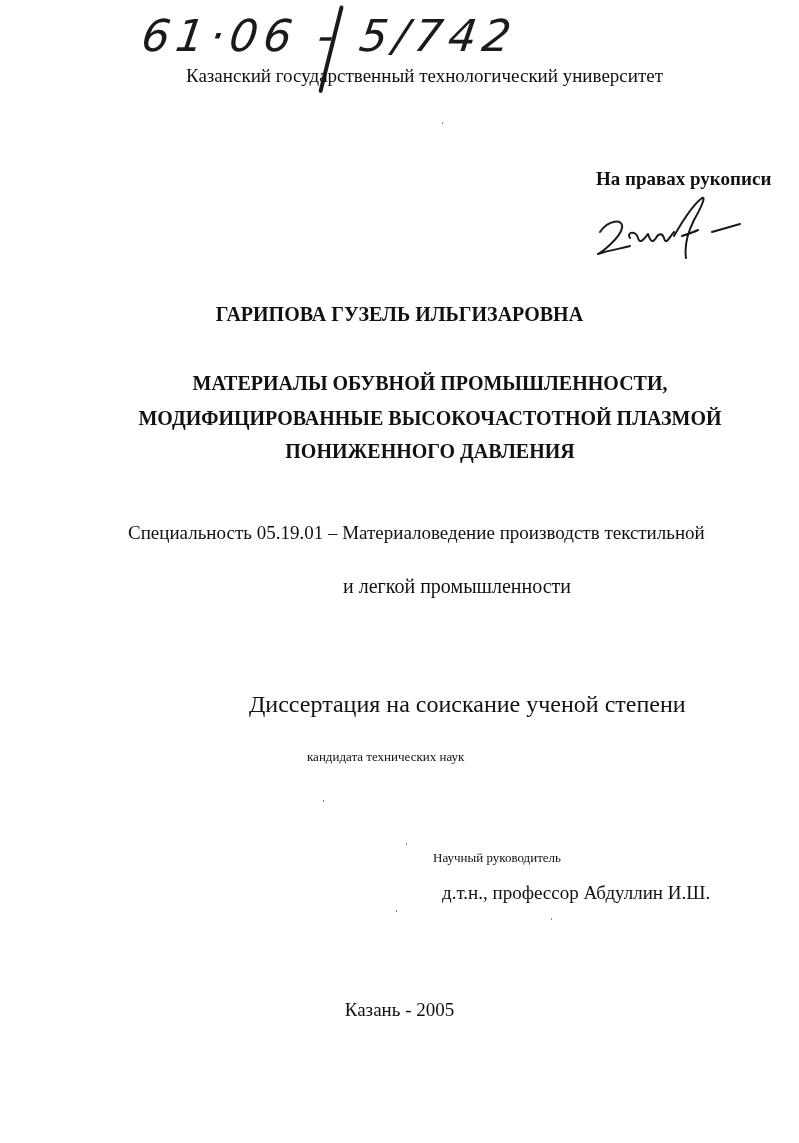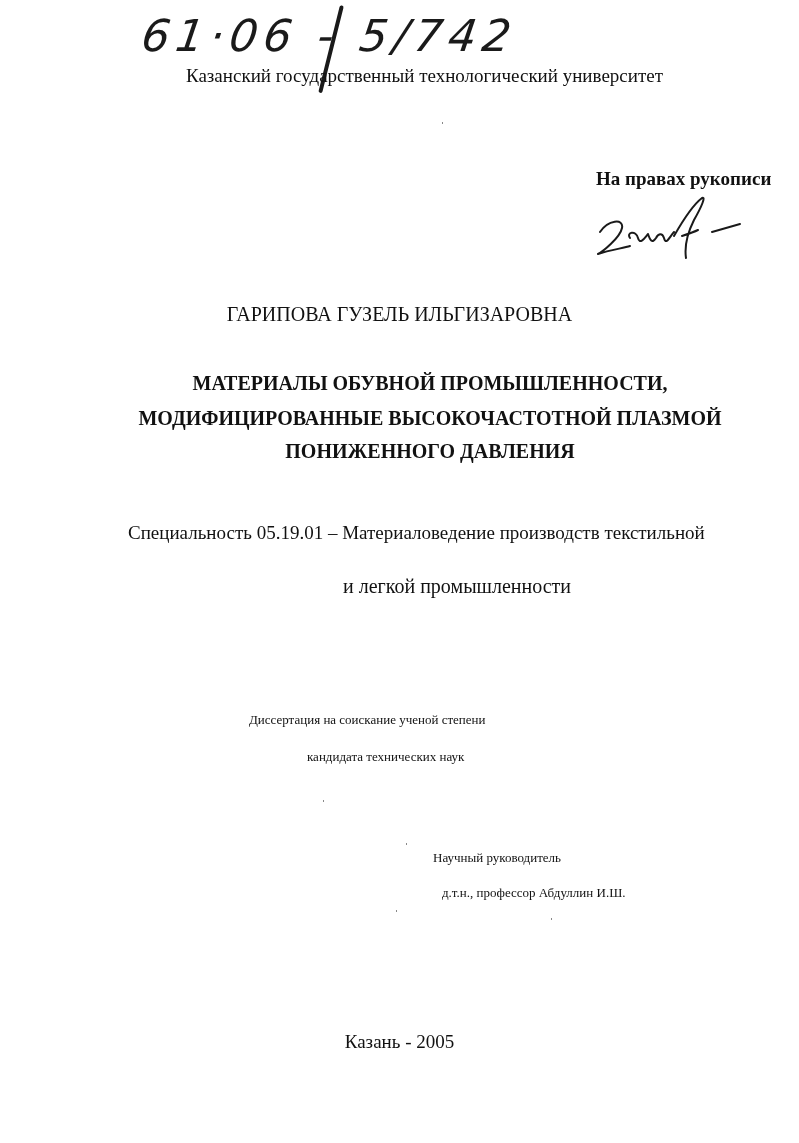--- a/index.html
+++ b/index.html
@@ -62,21 +62,21 @@
       top: 192px;
       width: 170px;
       height: 70px;
     }
     #author {
       left: 0;
       width: 799px;
       text-align: center;
       top: 301px;
       font-size: 20px;
-      font-weight: normal;
+      font-weight: bold;
       line-height: 26px;
     }
     .title-line {
       left: 0;
       width: 860px;
       text-align: center;
       font-size: 20px;
       font-weight: bold;
       line-height: 26px;
     }
@@ -90,47 +90,47 @@
       line-height: 24px;
     }
     #specialty-2 {
       left: 343px;
       top: 574px;
       font-size: 20px;
       line-height: 24px;
     }
     #degree-1 {
       left: 249px;
-      top: 708px;
-      font-size: 13px;
+      top: 692px;
+      font-size: 24px;
       line-height: 24px;
     }
     #degree-2 {
       left: 307px;
       top: 745px;
       font-size: 13px;
       line-height: 24px;
     }
     #supervisor-label {
       left: 433px;
       top: 846px;
       font-size: 13px;
       line-height: 24px;
     }
     #supervisor-name {
       left: 442px;
       top: 881px;
-      font-size: 13px;
+      font-size: 19px;
       line-height: 24px;
     }
     #city-year {
       left: 0;
       width: 799px;
       text-align: center;
-      top: 1030px;
+      top: 998px;
       font-size: 19px;
       line-height: 24px;
     }
     .speck {
       position: absolute;
       background: #888;
       width: 1px;
       height: 2px;
     }
   </style>

